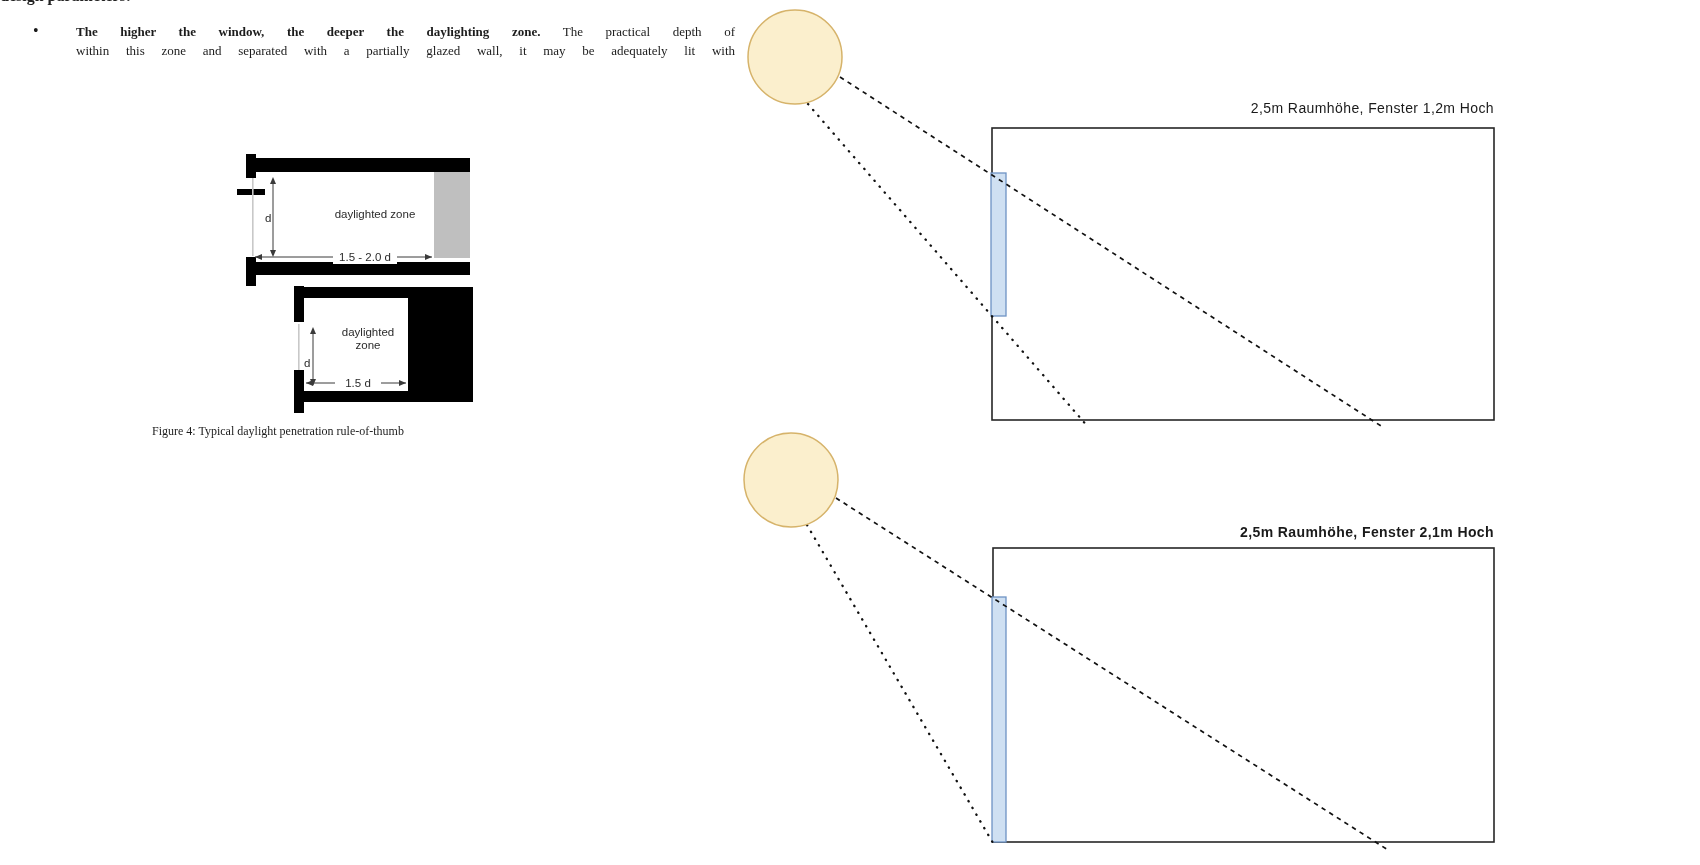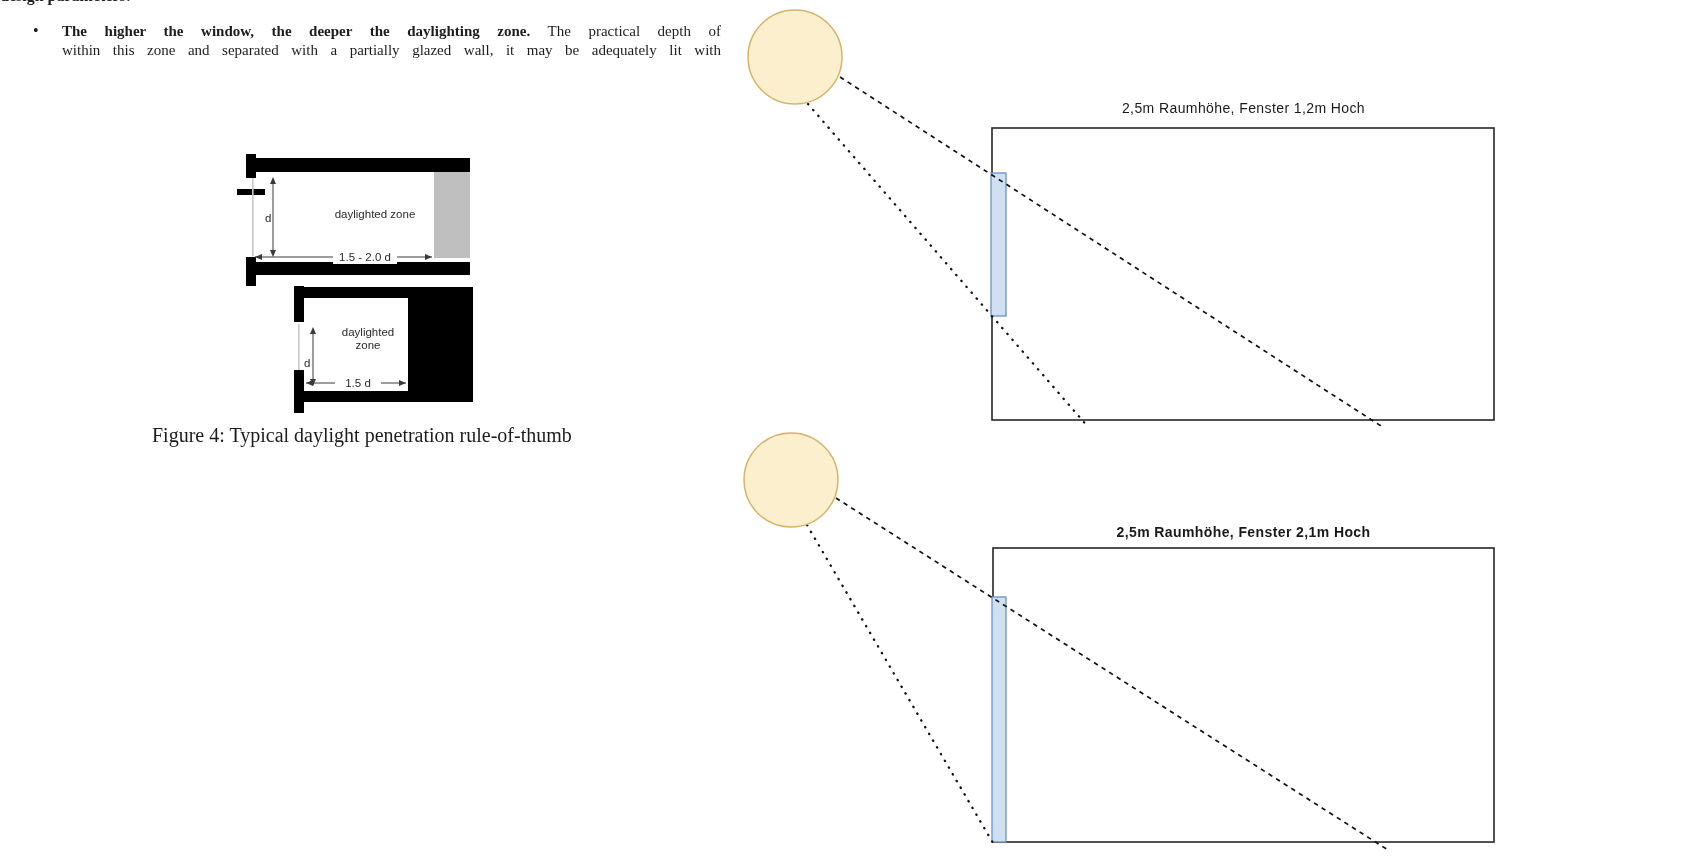--- a/index.html
+++ b/index.html
@@ -7,48 +7,48 @@
     position:relative;width:1700px;height:865px;overflow:hidden;
     background:#ffffff;color:var(--ink,#1a1a1a);
     font-family:"Liberation Serif", serif;
   }
   
   .clip-top{position:absolute;left:0;top:0;width:320px;height:6px;overflow:hidden;}
   .clip-top span{position:relative;top:-13px;display:block;font-size:16px;font-weight:bold;color:#222;}
 
   
   .bullet-marker{position:absolute;left:33px;top:22px;font-size:16px;}
-  .para{position:absolute;left:62px;top:22px;width:659px;font-size:15px;line-height:19.4px;color:#1c1c1c;}
+  .para{position:absolute;left:76px;top:22px;width:659px;font-size:13px;line-height:19.4px;color:#1c1c1c;}
   .pline{white-space:nowrap;}
   .pline.just{white-space:normal;text-align:justify;text-align-last:justify;}
   .pline b{font-weight:bold;}
 
   
   .fig4{position:absolute;left:228px;top:150px;width:250px;height:272px;}
   .fig4 svg{display:block;}
-  .fig-caption{position:absolute;left:152px;top:424px;width:430px;font-size:20px;color:#1c1c1c;}
+  .fig-caption{position:absolute;left:152px;top:424px;width:430px;font-size:12px;color:#1c1c1c;}
 
   .struct{fill:#000000;}
   .grayzone{fill:var(--gray-zone,#bfbfbf);}
   .blackzone{fill:#000000;}
   .glaz{fill:#c8c8c8;}
   .dim{stroke:#3a3a3a;stroke-width:1;}
   .dimarrow{fill:#3a3a3a;}
   .figtext{font-family:"Liberation Sans",sans-serif;font-size:11.5px;fill:#2b2b2b;}
   .whitebg{fill:#ffffff;}
 
   
   .overlay{position:absolute;left:0;top:0;}
   .room{fill:#ffffff;stroke:#262626;stroke-width:1.6;}
   .window{fill:var(--window-fill,#cfe0f2);stroke:var(--window-stroke,#6e93c4);stroke-width:1.3;}
   .sun{fill:var(--sun-fill,#fbefcd);stroke:var(--sun-stroke,#d6b36a);stroke-width:1.5;}
   .ray-dashed{stroke:#111;stroke-width:1.7;stroke-dasharray:4.5 4.5;fill:none;}
   .ray-dotted{stroke:#111;stroke-width:2.3;stroke-dasharray:0.4 7.4;stroke-linecap:round;fill:none;}
   .room-title{
-    position:absolute;width:501px;text-align:center;
+    position:absolute;width:501px;text-align:right;
     font-family:"Liberation Sans",sans-serif;font-size:14px;letter-spacing:0.4px;color:#1a1a1a;
   }
   .rt1{left:993px;top:100px;}
   .rt2{left:993px;top:524px;font-weight:bold;}
 </style>
 </head>
 <body>
 
 <div class="page">
 

